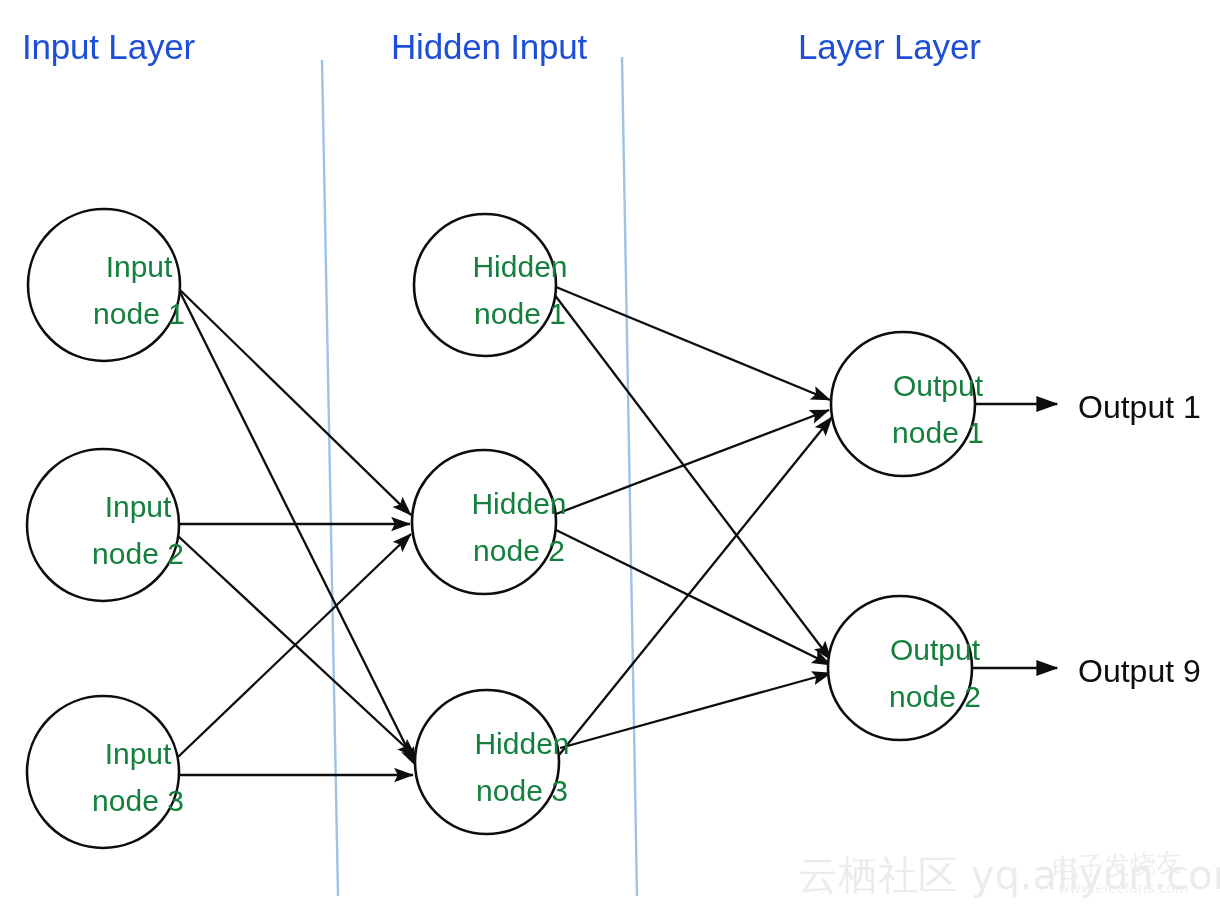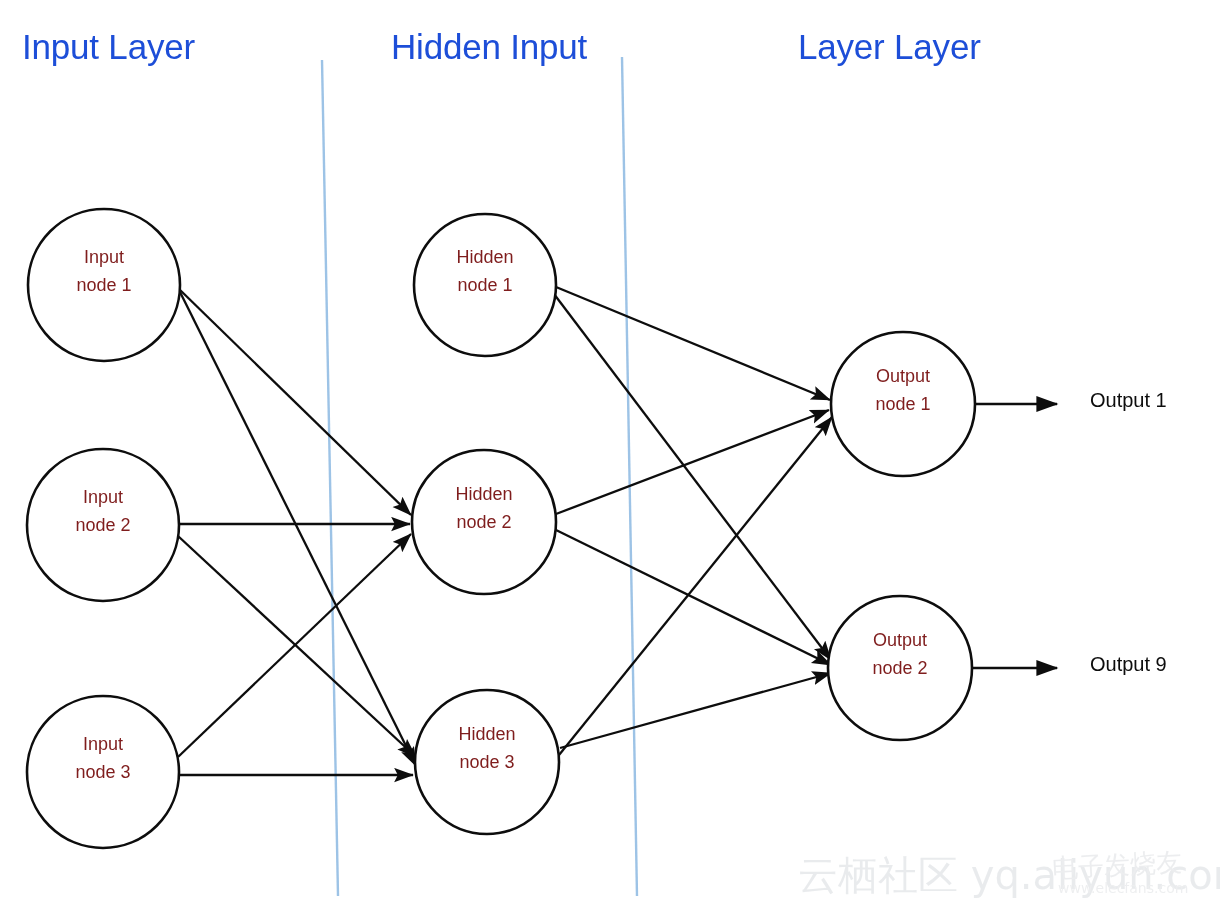--- a/index.html
+++ b/index.html
@@ -30,32 +30,32 @@
     position: absolute;
     font-size: 35px;
     font-weight: 400;
     color: #1d4ed8;
     white-space: nowrap;
     letter-spacing: -0.2px;
   }
   .node-label {
     position: absolute;
     text-align: center;
-    font-size: 18px;
+    font-size: 30px;
     line-height: 1.55;
-    color: #7f1d1d;
+    color: #15803d;
     white-space: nowrap;
     pointer-events: none;
+    margin-left: 35px;
   }
   .out-label {
     position: absolute;
-    font-size: 20px;
+    font-size: 32px;
     color: #0d0d0d;
     white-space: nowrap;
-    margin-left: 12px;
   }
   #watermark {
     position: absolute;
     left: 790px;
     top: 842px;
     width: 430px;
     height: 66px;
     opacity: 0.30;
     pointer-events: none;
   }

